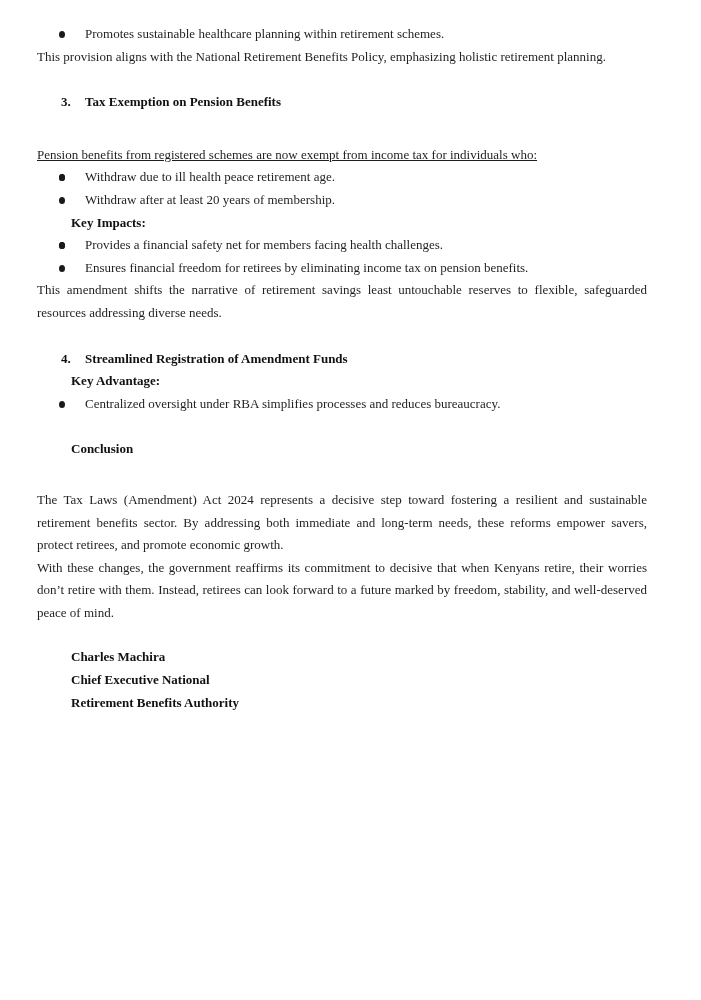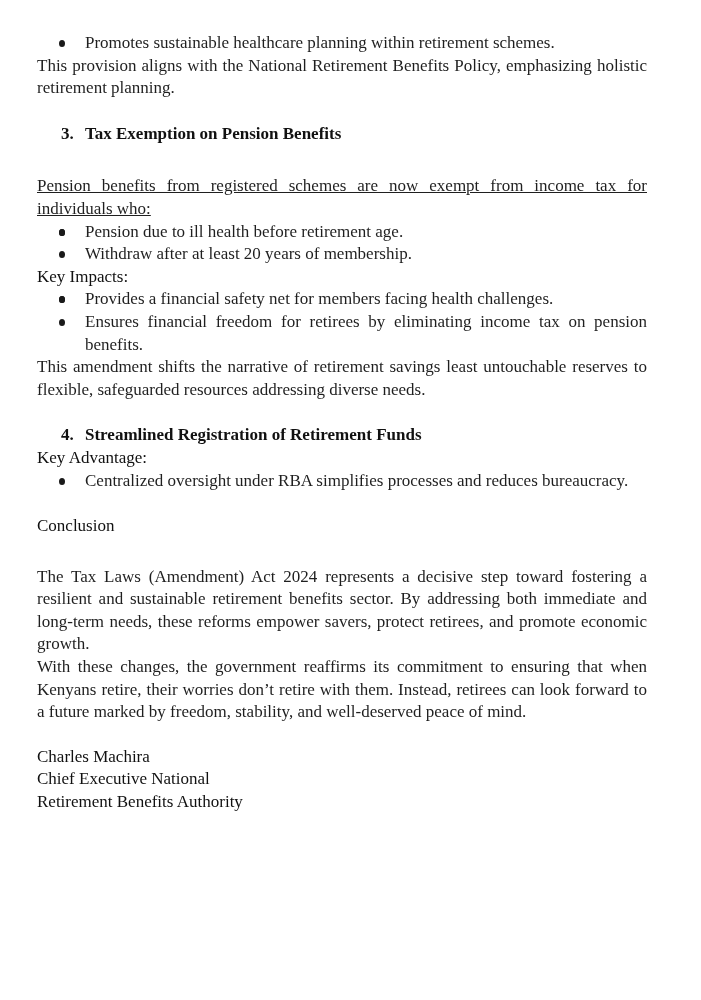--- a/index.html
+++ b/index.html
@@ -1,23 +1,23 @@
 <!DOCTYPE html>
 <html><head>
 <meta charset="utf-8">
 <style>
   html, body { margin: 0; padding: 0; background: #ffffff; }
   body { width: 701px; height: 1000px; overflow: hidden; position: relative; }
   .page {
-    position: absolute; left: 37px; top: 13px; width: 610px;
+    position: absolute; left: 37px; top: 4px; width: 610px;
     font-family: "Liberation Serif", "DejaVu Serif", serif;
-    font-size: 17px; color: #1f1f1f; line-height: 22.6px;
+    font-size: 13px; color: #1f1f1f; line-height: 22.6px;
   }
   p { margin: 0; text-align: justify; text-align-last: left; }
-  .bold { font-weight: normal; color: #111; }
+  .bold { font-weight: bold; color: #111; margin-left: 34px; }
   ul { margin: 0; padding: 0; list-style: none; }
   ul li { position: relative; padding-left: 48px; text-align: justify; text-align-last: left; }
   ul li .bullet {
     position: absolute; left: 22px; top: 8px; width: 6px; height: 7px;
     background: #1a1a1a; border-radius: 50%;
   }
   .heading-num { display: flex; padding-left: 24px; font-weight: bold; color: #111; }
   .heading-num .num { width: 24px; }
 </style>
 </head>
@@ -30,42 +30,42 @@
   </ul>
   <p>This provision aligns with the National Retirement Benefits Policy, emphasizing holistic retirement planning.</p>
 
   <div class="heading-num" style="margin-top: 23px;">
     <span class="num">3.</span>
     <span>Tax Exemption on Pension Benefits</span>
   </div>
   <p style="margin-top: 30px; text-decoration: underline;">Pension benefits from registered schemes are now exempt from income tax for individuals who:</p>
   <ul>
     <li><span class="bullet"></span></li>
-    <li><span class="bullet"></span><span>Pension due to ill health before retirement age.</span></li>
+    <li><span class="bullet"></span><span>Withdraw due to ill health peace retirement age.</span></li>
     <li><span class="bullet"></span><span>Withdraw after at least 20 years of membership.</span></li>
   </ul>
   <p class="bold">Key Impacts:</p>
   <ul>
     <li><span class="bullet"></span></li>
     <li><span class="bullet"></span><span>Provides a financial safety net for members facing health challenges.</span></li>
     <li><span class="bullet"></span><span>Ensures financial freedom for retirees by eliminating income tax on pension benefits.</span></li>
   </ul>
   <p>This amendment shifts the narrative of retirement savings least untouchable reserves to flexible, safeguarded resources addressing diverse needs.</p>
 
   <div class="heading-num" style="margin-top: 23px;">
     <span class="num">4.</span>
-    <span>Streamlined Registration of Retirement Funds</span>
+    <span>Streamlined Registration of Amendment Funds</span>
   </div>
   <p class="bold">Key Advantage:</p>
   <ul>
     <li><span class="bullet"></span><span>Centralized oversight under RBA simplifies processes and reduces bureaucracy.</span></li>
   </ul>
 
   <p class="bold" style="margin-top: 23px;">Conclusion</p>
   <p style="margin-top: 28px;">The Tax Laws (Amendment) Act 2024 represents a decisive step toward fostering a resilient and sustainable retirement benefits sector. By addressing both immediate and long-term needs, these reforms empower savers, protect retirees, and promote economic growth.</p>
-  <p>With these changes, the government reaffirms its commitment to ensuring that when Kenyans retire, their worries don’t retire with them. Instead, retirees can look forward to a future marked by freedom, stability, and well-deserved peace of mind.</p>
+  <p>With these changes, the government reaffirms its commitment to decisive that when Kenyans retire, their worries don’t retire with them. Instead, retirees can look forward to a future marked by freedom, stability, and well-deserved peace of mind.</p>
 
   <div style="margin-top: 22px;">
     <p class="bold">Charles Machira</p>
     <p class="bold">Chief Executive National</p>
     <p class="bold">Retirement Benefits Authority</p>
   </div>
 </div>
 
 </body></html>

